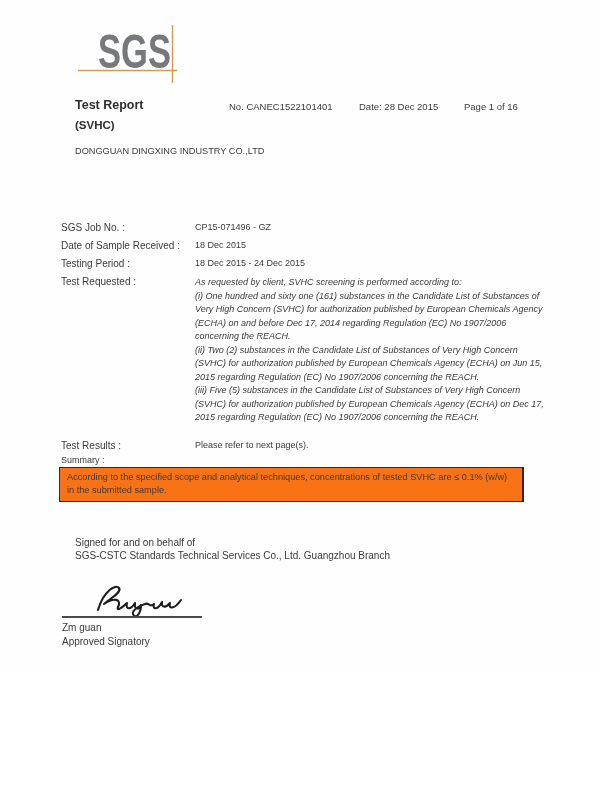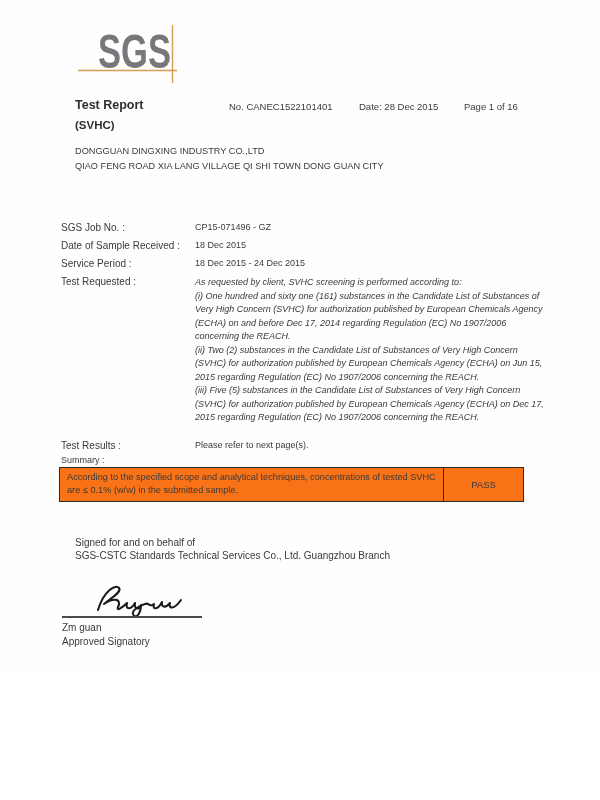--- a/index.html
+++ b/index.html
@@ -50,45 +50,43 @@
     <text x="22" y="54" font-family="Liberation Sans, sans-serif" font-size="48" font-weight="bold" fill="#77787b" textLength="73" lengthAdjust="spacingAndGlyphs">SGS</text>
   </svg>
 
   <div class="abs title" style="left:75px;top:98px;">Test Report</div>
   <div class="abs subtitle" style="left:75px;top:119px;">(SVHC)</div>
   <div class="abs hmeta" style="left:229px;top:101px;">No. CANEC1522101401</div>
   <div class="abs hmeta" style="left:359px;top:101px;">Date: 28 Dec 2015</div>
   <div class="abs hmeta" style="left:464px;top:101px;">Page 1 of 16</div>
 
   <div class="abs client-line" style="left:75px;top:144px;">DONGGUAN DINGXING INDUSTRY CO.,LTD</div>
-  <div class="abs client-line" style="left:75px;top:159px;">QIAO FENG ROAD XIA LANG VILLAGE QI SHI TOWN DONG GUAN CITY</div>
 
 
   <div class="abs label-col" style="left:61px;top:222px;">SGS Job No. :</div>
   <div class="abs value-col" style="left:195px;top:222px;">CP15-071496 - GZ</div>
 
   <div class="abs label-col" style="left:61px;top:240px;">Date of Sample Received :</div>
   <div class="abs value-col" style="left:195px;top:240px;">18 Dec 2015</div>
 
-  <div class="abs label-col" style="left:61px;top:258px;">Service Period :</div>
+  <div class="abs label-col" style="left:61px;top:258px;">Testing Period :</div>
   <div class="abs value-col" style="left:195px;top:258px;">18 Dec 2015 - 24 Dec 2015</div>
 
   <div class="abs label-col" style="left:61px;top:276px;">Test Requested :</div>
   <div class="abs value-col para" style="left:195px;top:276px;font-style:italic;">As requested by client, SVHC screening is performed according to:
 (i) One hundred and sixty one (161) substances in the Candidate List of Substances of Very High Concern (SVHC) for authorization published by European Chemicals Agency (ECHA) on and before Dec 17, 2014 regarding Regulation (EC) No 1907/2006 concerning the REACH.
 (ii) Two (2) substances in the Candidate List of Substances of Very High Concern (SVHC) for authorization published by European Chemicals Agency (ECHA) on Jun 15, 2015 regarding Regulation (EC) No 1907/2006 concerning the REACH.
 (iii) Five (5) substances in the Candidate List of Substances of Very High Concern (SVHC) for authorization published by European Chemicals Agency (ECHA) on Dec 17, 2015 regarding Regulation (EC) No 1907/2006 concerning the REACH.</div>
 
   <div class="abs label-col" style="left:61px;top:440px;">Test Results :</div>
   <div class="abs value-col" style="left:195px;top:440px;">Please refer to next page(s).</div>
 
   <div class="abs body-text" style="left:61px;top:455px;">Summary :</div>
   <div class="abs sum-table" style="left:59px;top:467px;">
     <div class="sum-cell-left">According to the specified scope and analytical techniques, concentrations of tested SVHC are ≤ 0.1% (w/w) in the submitted sample.</div>
-    <div class="sum-cell-right">PASS</div>
   </div>
 
   <div class="abs sig-text" style="left:75px;top:536px;">Signed for and on behalf of</div>
   <div class="abs sig-text" style="left:75px;top:549px;">SGS-CSTC Standards Technical Services Co., Ltd. Guangzhou Branch</div>
 
   <svg class="abs" style="left:88px;top:580px;" width="112" height="40" viewBox="0 0 112 40">
     <path d="M10 30 C 16 10, 28 4, 31 8 C 34 12, 24 17, 16 24 C 26 17, 34 19, 30 27 C 28 32, 35 27, 39 23
              C 37 30, 43 30, 47 23 C 46 30, 51 30, 53 25 C 53 34, 47 40, 45 34 C 44 30, 51 26, 57 24
              C 61 22, 62 28, 66 24 C 64 30, 70 30, 74 22 C 73 28, 78 28, 82 23 C 80 29, 86 30, 93 20" fill="none" stroke="#1c1c1c" stroke-width="2.1" stroke-linecap="round" stroke-linejoin="round"></path>
   </svg>

